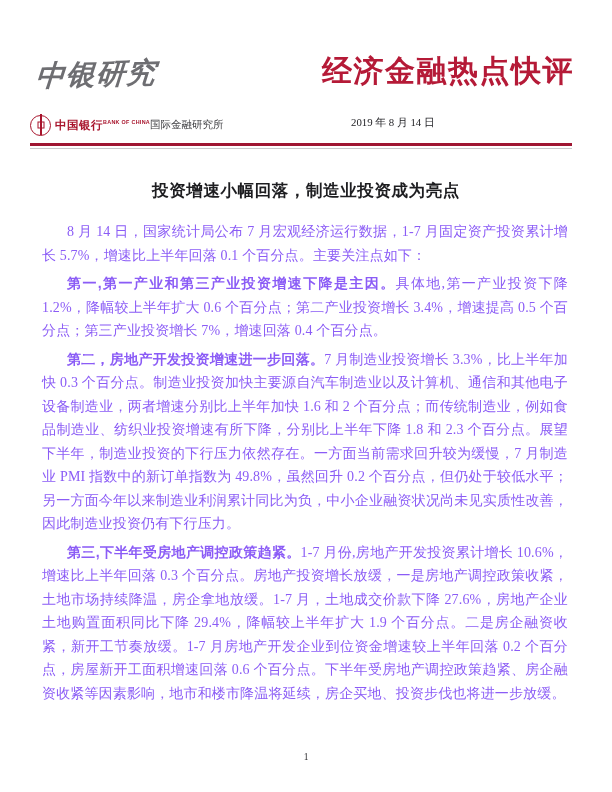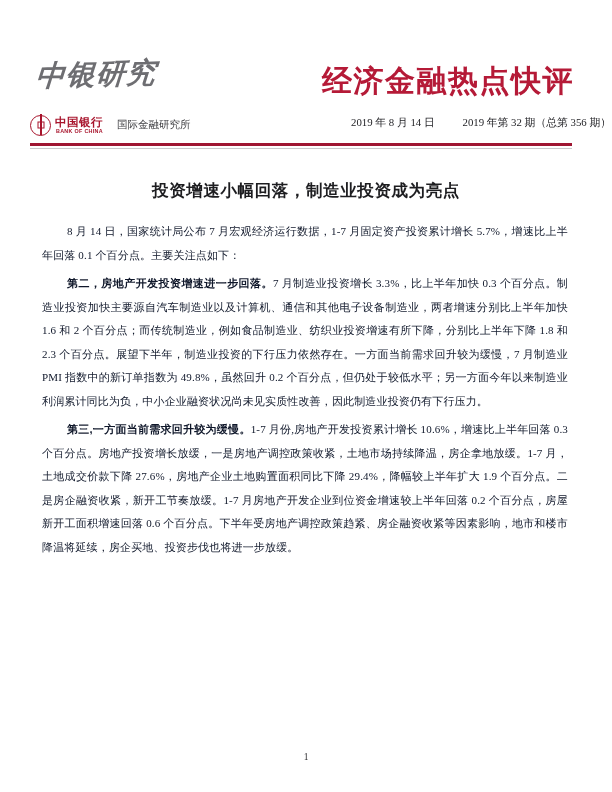--- a/index.html
+++ b/index.html
@@ -33,21 +33,21 @@
     color: #6e6e72;
     letter-spacing: 1px;
     font-style: italic;
     font-weight: 700;
     transform: skewX(-6deg) rotate(-2deg);
     white-space: nowrap;
   }
   .pub-title {
     position: absolute;
     right: 38px;
-    top: 62px;
+    top: 52px;
     font-family: "Liberation Sans", "DejaVu Sans", sans-serif;
     font-size: 30px;
     line-height: 38px;
     font-weight: 700;
     color: #b51a37;
     letter-spacing: 1.5px;
     white-space: nowrap;
   }
 
   .boc-row {
@@ -97,26 +97,25 @@
     letter-spacing: 0.5px;
   }
   .boc-en {
     font-family: "Liberation Sans", "DejaVu Sans", sans-serif;
     font-size: 5.4px;
     font-weight: 700;
     color: #a8142c;
     line-height: 7px;
     letter-spacing: 0.3px;
   }
-  .boc-textcol { display: flex; flex-direction: column; justify-content: center; align-items: flex-end; }
+  .boc-textcol { display: flex; flex-direction: row; justify-content: center; }
   .institute {
     font-family: Liberation Serif, serif;
     font-size: 10.5px;
     color: #3b3b3f;
-    margin-left: 14px;
     white-space: nowrap;
   }
 
   .issue-line {
     position: absolute;
     left: 318px;
     top: 116px;
     width: 260px;
     display: flex;
     justify-content: space-between;
@@ -163,23 +162,23 @@
   }
 
   .body-col {
     margin: 18px 40px 0 42px;
     width: 530px;
   }
   p.para {
     margin: 0 4px 0 0;
     padding: 0;
     font-family: "Liberation Serif", "DejaVu Serif", serif;
-    font-size: 11px;
+    font-size: 14px;
     line-height: 23.5px;
-    color: #0f172a;
+    color: #8b5cf6;
     text-align: justify;
     text-justify: inter-ideograph;
     text-indent: 25px;
     letter-spacing: 0.15px;
   }
   p.para + p.para { margin-top: 5px; }
   .lead {
     font-weight: 700;
     font-family: "Liberation Sans", "DejaVu Sans", sans-serif;
     letter-spacing: 0.2px;
@@ -209,36 +208,38 @@
     <span class="boc-mark"></span>
     <span class="boc-textcol">
       <span class="boc-cn">中国银行</span>
       <span class="boc-en">BANK OF CHINA</span>
     </span>
     <span class="institute">国际金融研究所</span>
   </div>
 
   <div class="issue-line">
     <span>2019 年 8 月 14 日</span>
-    <span>2019 年第 32 期（总第 356 期）</span>
   </div>
 
   <div class="rule-red"></div>
   <div class="rule-thin"></div>
 </div>
 
 <div class="article">
   <h1 class="doc-title">投资增速小幅回落，制造业投资成为亮点</h1>
 
   <div class="body-col">
     <p class="para">
       <span class="lead"></span><span>8 月 14 日，国家统计局公布 7 月宏观经济运行数据，1-7 月固定资产投资累计增长 5.7%，增速比上半年回落 0.1 个百分点。主要关注点如下：</span>
     </p>
     <p class="para">
+      <span class="lead">第一,第一产业和第三产业投资增速下降是主因。</span><span>具体地,第一产业投资下降 1.2%，降幅较上半年扩大 0.6 个百分点；第二产业投资增长 3.4%，增速提高 0.5 个百分点；第三产业投资增长 7%，增速回落 0.4 个百分点。</span>
+    </p>
+    <p class="para">
       <span class="lead">第二，房地产开发投资增速进一步回落。</span><span>7 月制造业投资增长 3.3%，比上半年加快 0.3 个百分点。制造业投资加快主要源自汽车制造业以及计算机、通信和其他电子设备制造业，两者增速分别比上半年加快 1.6 和 2 个百分点；而传统制造业，例如食品制造业、纺织业投资增速有所下降，分别比上半年下降 1.8 和 2.3 个百分点。展望下半年，制造业投资的下行压力依然存在。一方面当前需求回升较为缓慢，7 月制造业 PMI 指数中的新订单指数为 49.8%，虽然回升 0.2 个百分点，但仍处于较低水平；另一方面今年以来制造业利润累计同比为负，中小企业融资状况尚未见实质性改善，因此制造业投资仍有下行压力。</span>
     </p>
     <p class="para">
-      <span class="lead">第三,一方面当前需求回升较为缓慢。</span><span>1-7 月份,房地产开发投资累计增长 10.6%，增速比上半年回落 0.3 个百分点。房地产投资增长放缓，一是房地产调控政策收紧，土地市场持续降温，房企拿地放缓。1-7 月，土地成交价款下降 27.6%，房地产企业土地购置面积同比下降 29.4%，降幅较上半年扩大 1.9 个百分点。二是房企融资收紧，新开工节奏放缓。1-7 月房地产开发企业到位资金增速较上半年回落 0.2 个百分点，房屋新开工面积增速回落 0.6 个百分点。下半年受房地产调控政策趋紧、房企融资收紧等因素影响，地市和楼市降温将延续，房企买地、投资步伐也将进一步放缓。</span>
+      <span class="lead">第三,下半年受房地产调控政策趋紧。</span><span>1-7 月份,房地产开发投资累计增长 10.6%，增速比上半年回落 0.3 个百分点。房地产投资增长放缓，一是房地产调控政策收紧，土地市场持续降温，房企拿地放缓。1-7 月，土地成交价款下降 27.6%，房地产企业土地购置面积同比下降 29.4%，降幅较上半年扩大 1.9 个百分点。二是房企融资收紧，新开工节奏放缓。1-7 月房地产开发企业到位资金增速较上半年回落 0.2 个百分点，房屋新开工面积增速回落 0.6 个百分点。下半年受房地产调控政策趋紧、房企融资收紧等因素影响，地市和楼市降温将延续，房企买地、投资步伐也将进一步放缓。</span>
     </p>
   </div>
 </div>
 
 <div class="page-num">1</div>
 
 </body></html>

